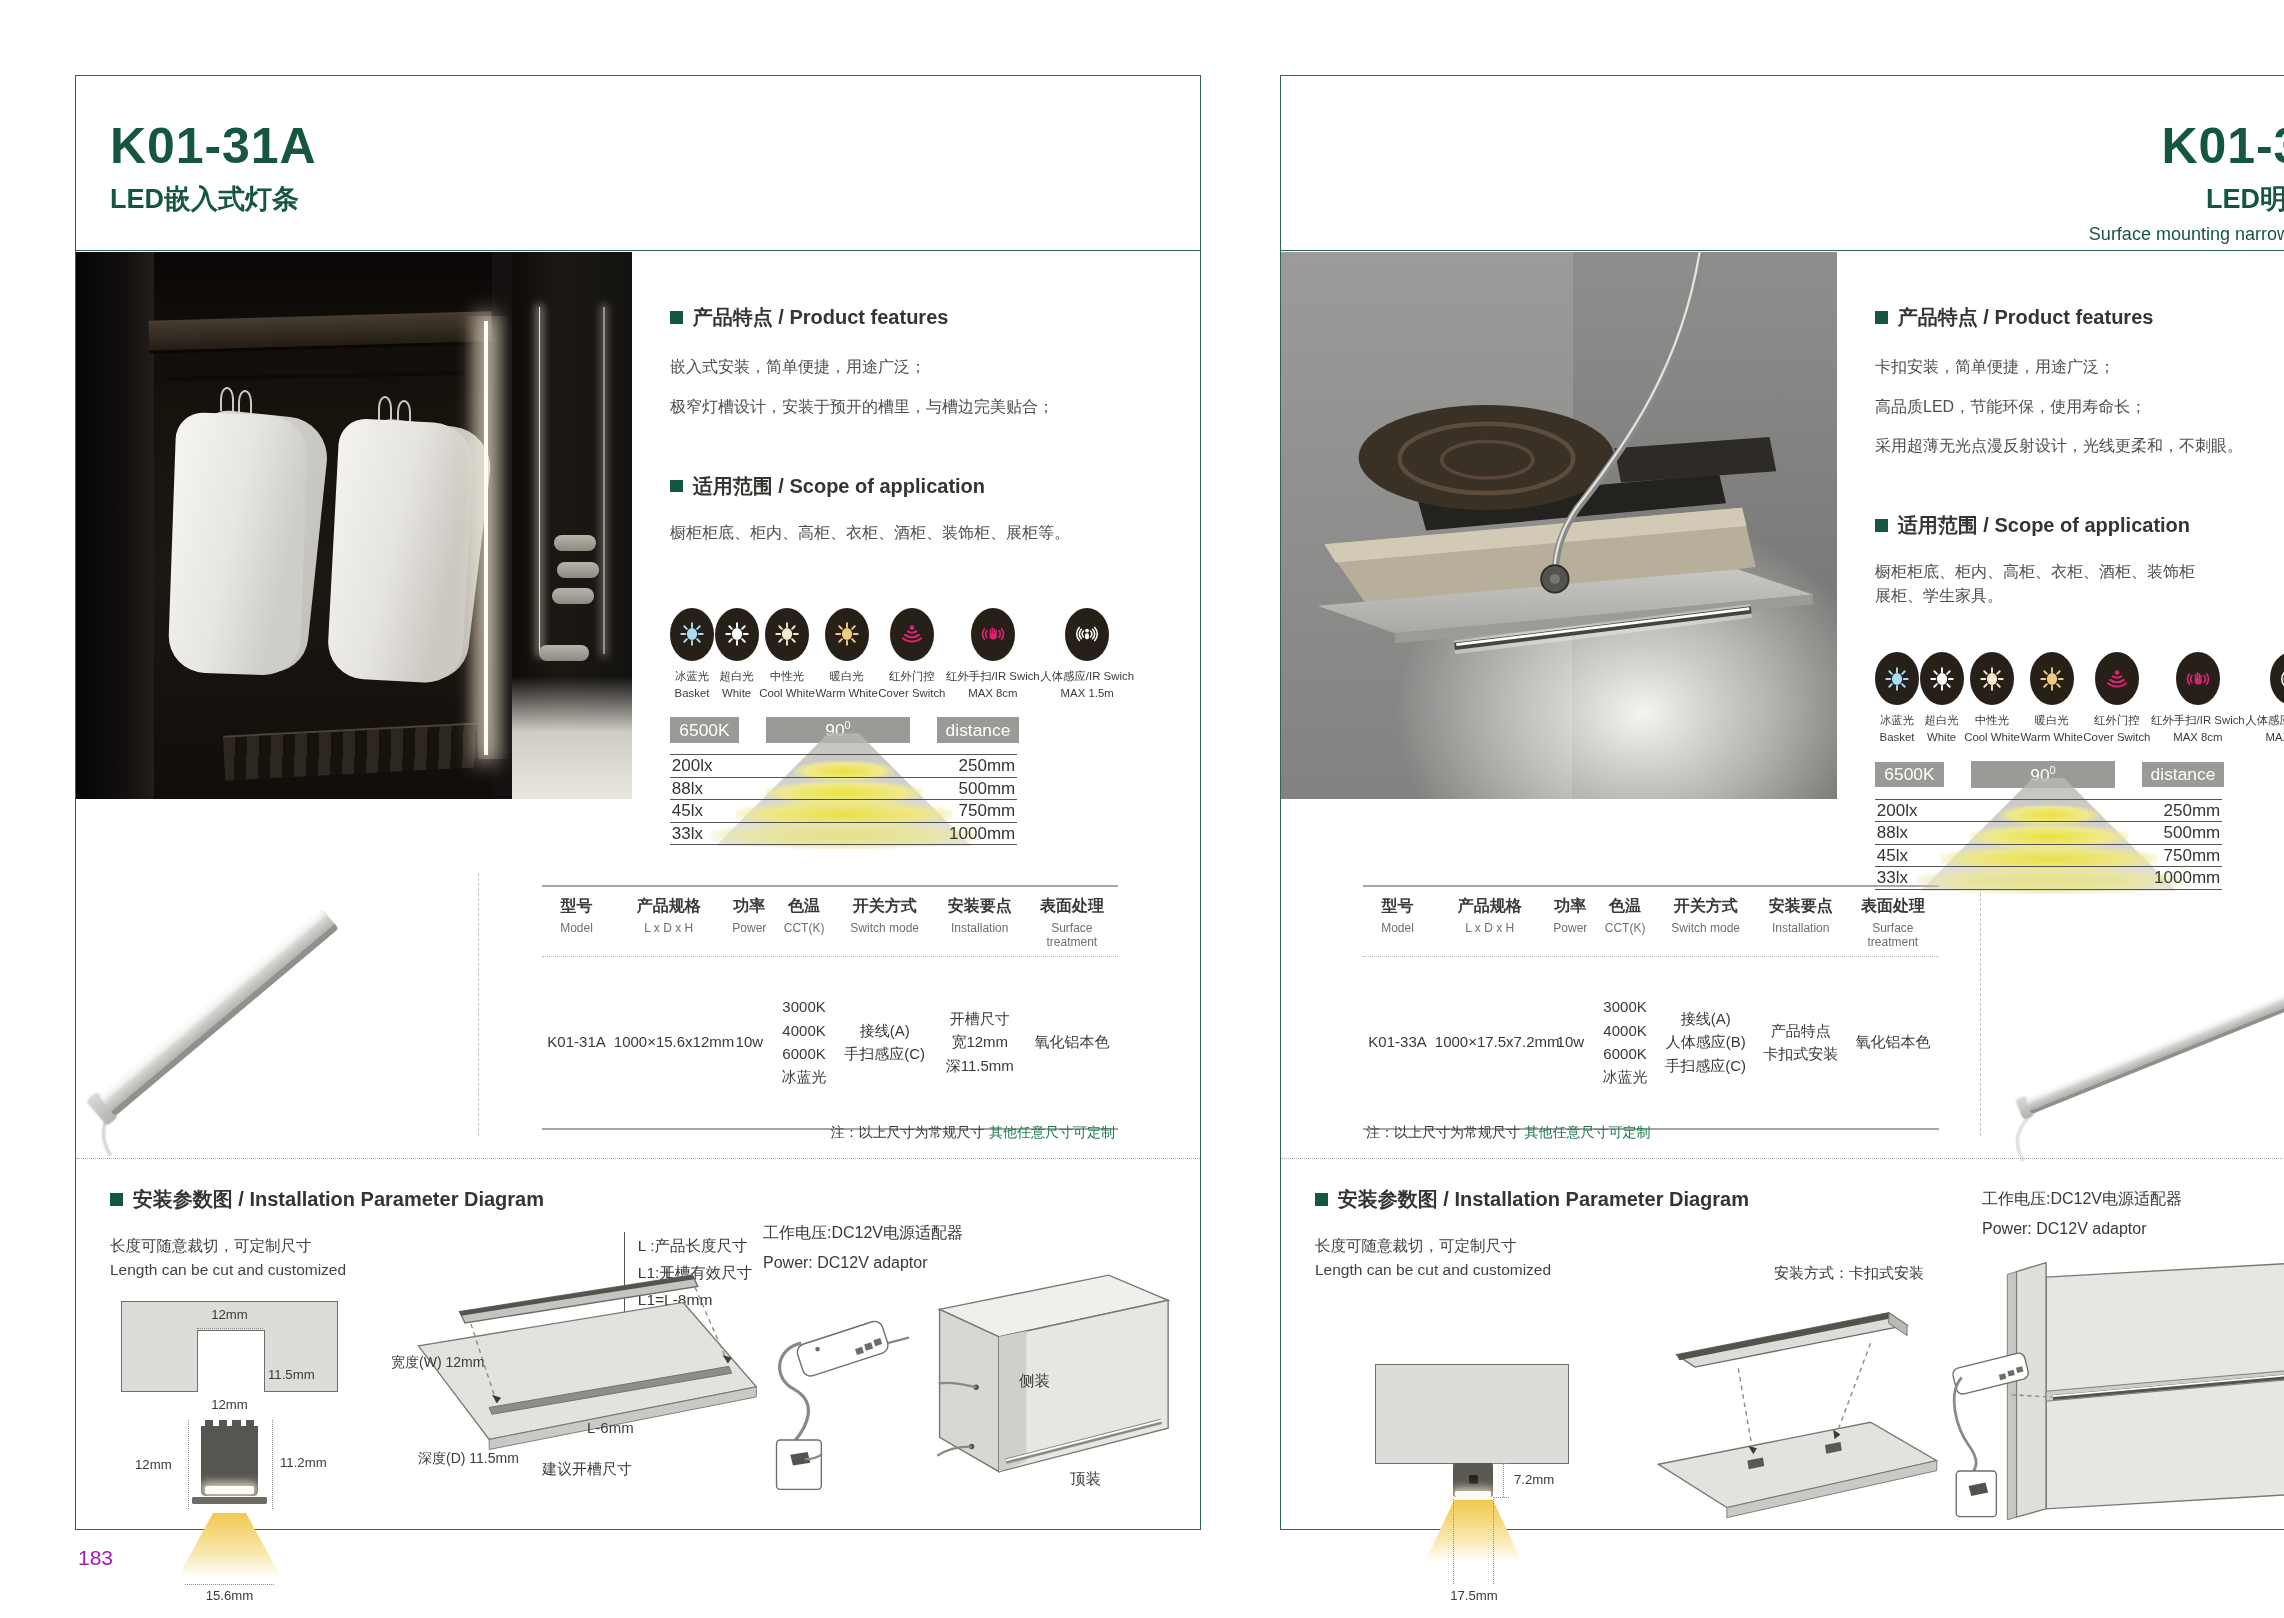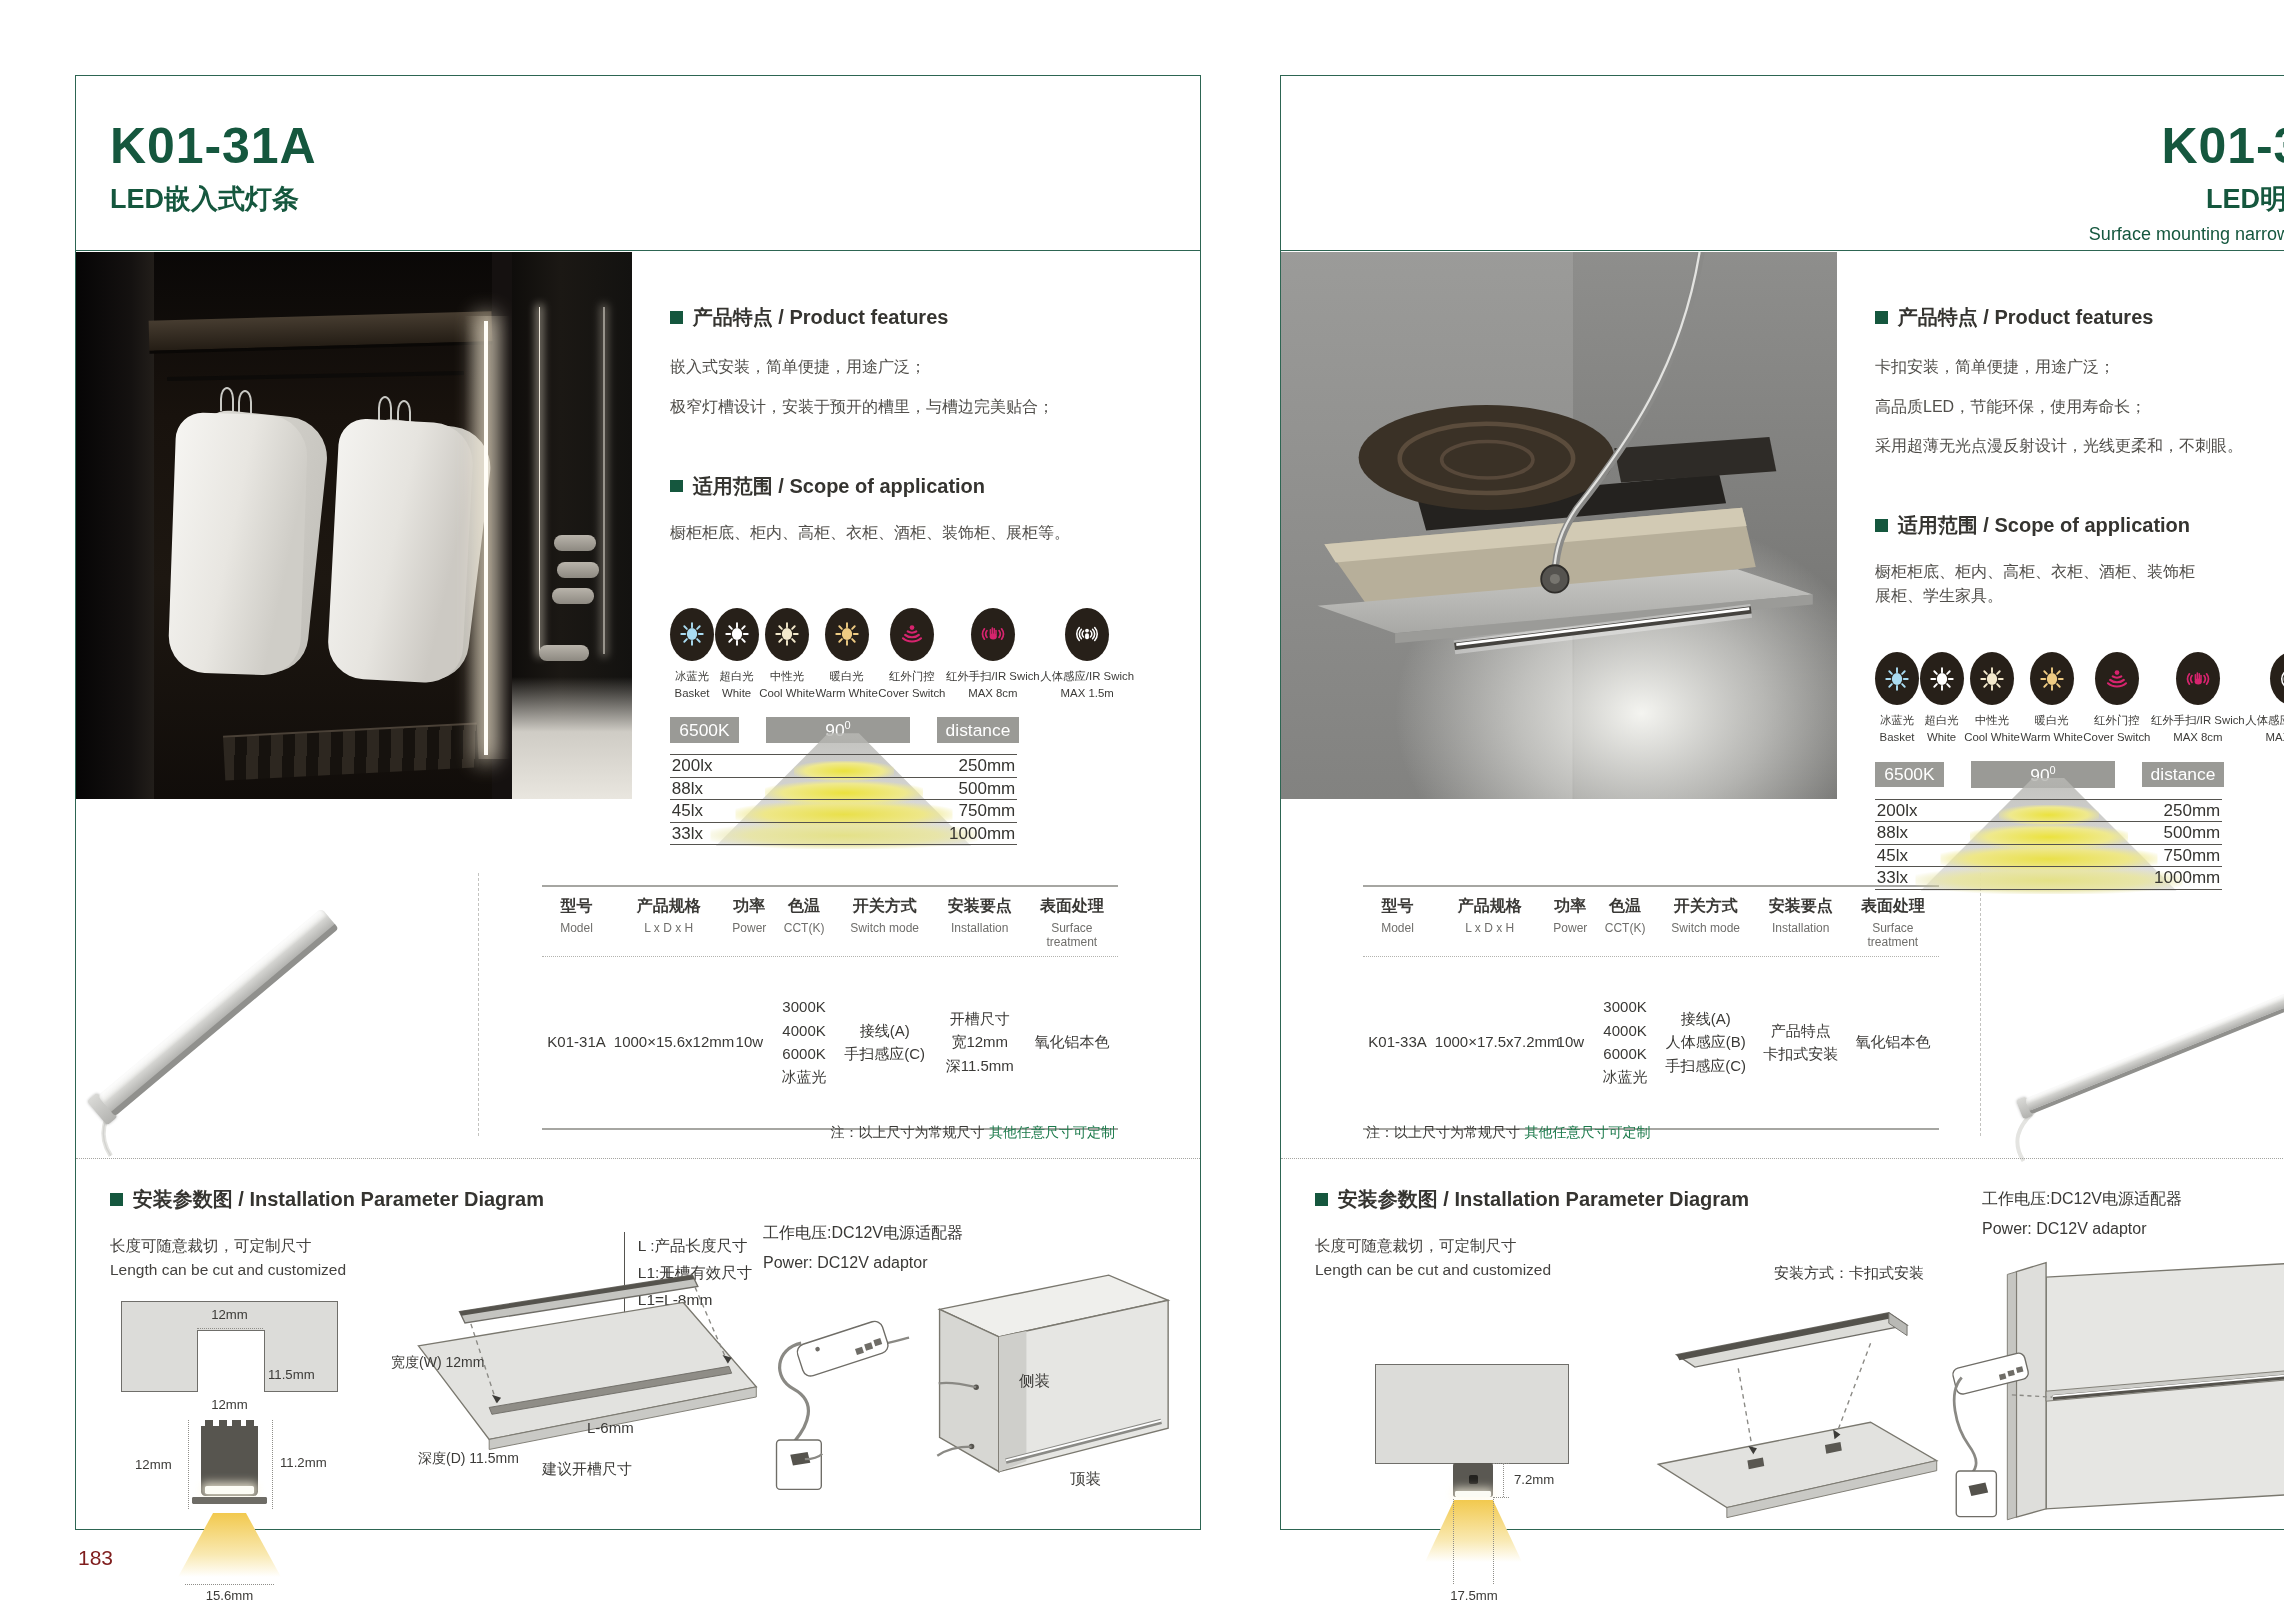--- a/index.html
+++ b/index.html
@@ -99,21 +99,21 @@
   .doth{position:absolute;border-top:1.4px dotted #8f8e89;}
   .diag{position:absolute;}
   .xs-panel{position:absolute;background:#dcdcd9;border:1.4px solid #6f6e6a;}
   .xs-slot{position:absolute;background:#fff;border:1.4px solid #6f6e6a;border-bottom:none;z-index:2;}
   .xs-prof{position:absolute;}
   .pf-body{position:absolute;top:5.5px;left:0;right:0;bottom:12.8px;background:#57554f;border-radius:0 0 4.6px 4.6px;}
   .pf-teeth{position:absolute;top:0;left:3.7px;right:3.7px;height:7.3px;background:repeating-linear-gradient(90deg,#57554f 0 8.2px,transparent 8.2px 13.7px);}
   .pf-glow{position:absolute;bottom:14.6px;left:3.7px;right:3.7px;height:8.2px;background:#fdfdf6;border-radius:1.8px;box-shadow:0 0 9px 3.7px rgba(255,250,228,.75);}
   .pf-flange{position:absolute;bottom:5.5px;left:-9px;right:-9px;height:6.4px;background:#6e6c66;border-radius:1.4px;}
   .cone-y{position:absolute;background:linear-gradient(180deg,#f2c94e,#f9e9b2 65%,rgba(249,233,178,0));}
-  .pagenum{position:absolute;top:1546px;font-size:21px;color:#7f1d1d;}
+  .pagenum{position:absolute;top:1546px;font-size:21px;color:#a21caf;}
   .pn-l{left:78px;}
   svg{display:block;}
 </style>
 </head>
 <body>
 
 <div class="stage">
 
   <section class="card left">
     <header class="hd">

